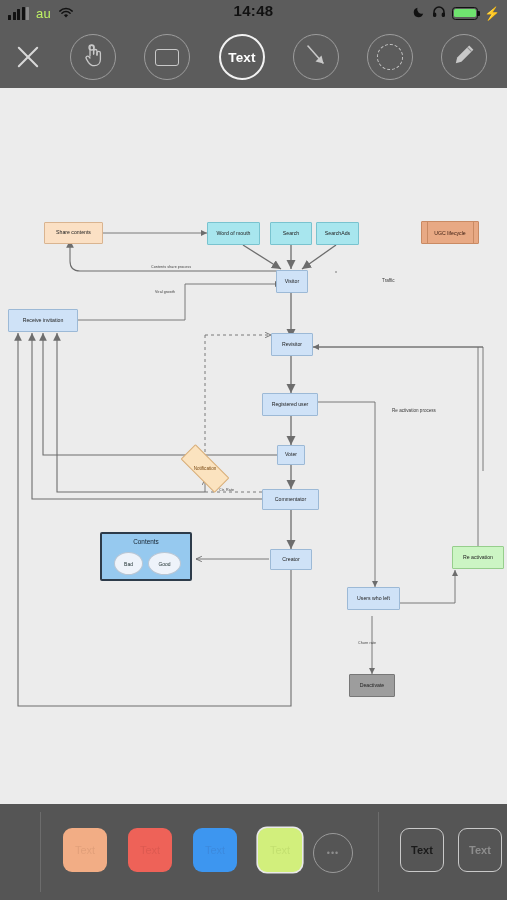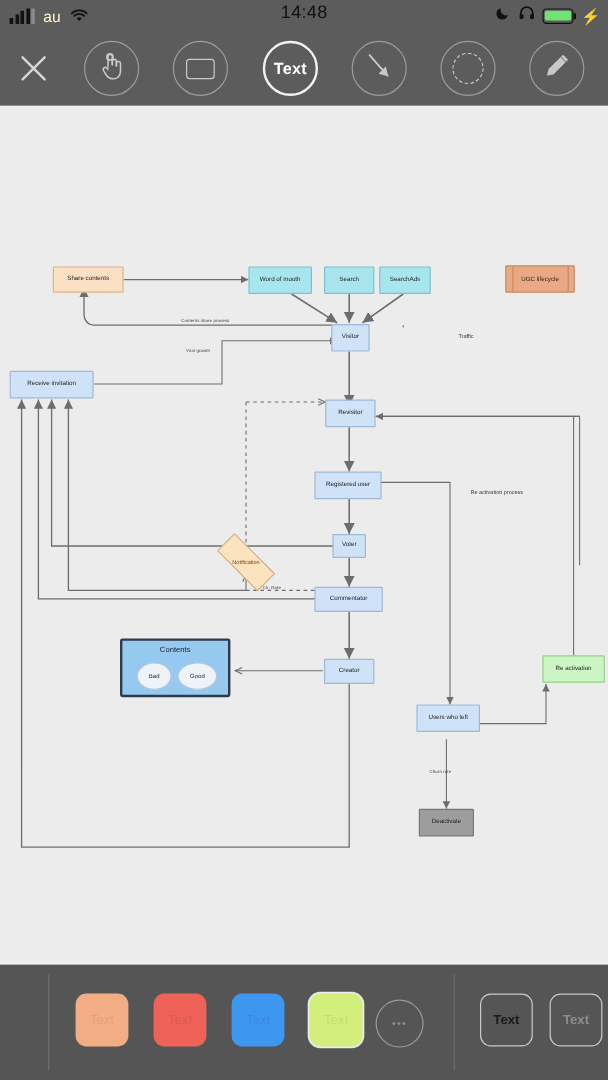--- a/index.html
+++ b/index.html
@@ -16,26 +16,26 @@
     background:#5c5c5c;color:#111;
   }
   .sb-left{position:absolute;left:8px;top:4px;display:flex;align-items:center;gap:7px;height:18px;}
   .sig{display:flex;align-items:flex-end;gap:1.5px;height:13px;}
   .sig i{display:block;width:3px;background:#111;border-radius:.5px;}
   .sig i:nth-child(1){height:5px}
   .sig i:nth-child(2){height:8px}
   .sig i:nth-child(3){height:11px}
   .sig i:nth-child(4){height:13px}
   .sig i:nth-child(5){height:13px;background:#8a8a8a}
-  .carrier{font-size:13px;font-weight:400;color:#fef9c3;letter-spacing:.2px;line-height:1;}
+  .carrier{font-size:13px;font-weight:400;color:#bef264;letter-spacing:.2px;line-height:1;}
   .wifi{position:relative;width:16px;height:12px;}
   .wifi svg{display:block}
   .sb-time{
     position:absolute;left:0;right:0;top:2px;text-align:center;
-    font-size:15px;font-weight:400;color:#111;letter-spacing:.3px;
+    font-size:15px;font-weight:700;color:#111;letter-spacing:.3px;
   }
   .sb-right{position:absolute;right:6px;top:4px;display:flex;align-items:center;gap:6px;height:18px;}
   .batt{
     position:relative;width:26px;height:13px;border:1.4px solid #111;border-radius:3.5px;
     box-sizing:border-box;padding:1.2px;
   }
   .batt:after{content:"";position:absolute;right:-3.5px;top:3.6px;width:2px;height:4.5px;background:#111;border-radius:0 1px 1px 0;}
   .batt > span{display:block;height:100%;width:100%;background:#6fe36f;border-radius:1.6px;}
   .bolt{font-size:13px;color:#111;line-height:1;margin-left:1px;}
 

